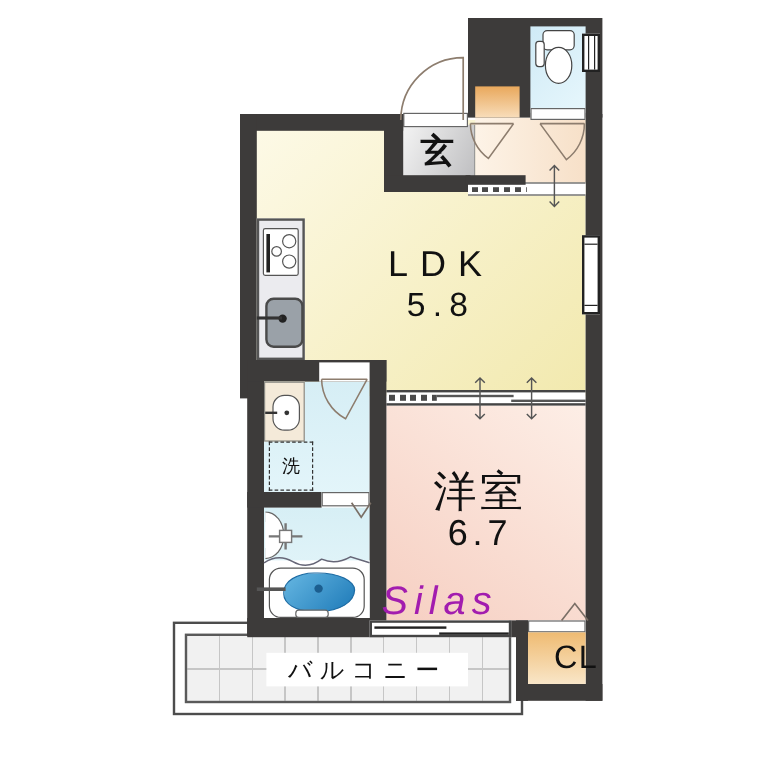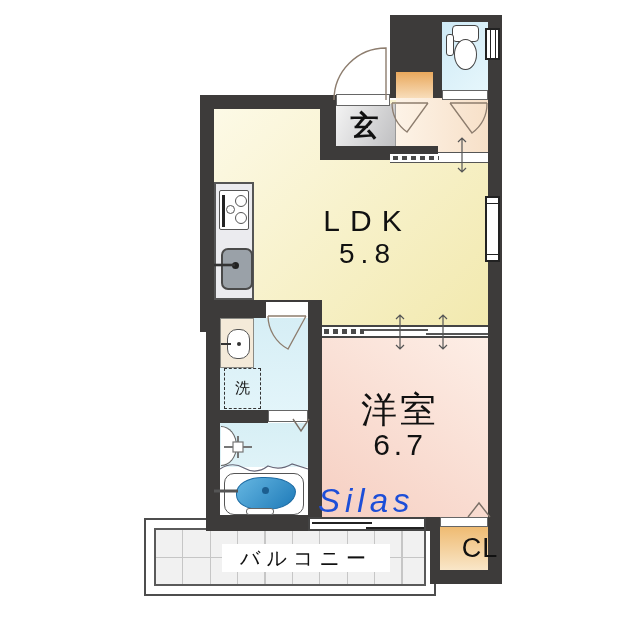--- a/index.html
+++ b/index.html
@@ -125,21 +125,21 @@
   </div>
   <div class="a ctr" style="left:300px;top:238px;width:135px;height:32px;">
     <span style="font-size:28px;letter-spacing:6px;">5.8</span>
   </div>
   <div class="a ctr" style="left:330px;top:390px;width:140px;height:40px;">
     <span style="font-size:36px;letter-spacing:3px;font-weight:500;">洋室</span>
   </div>
   <div class="a ctr" style="left:330px;top:428px;width:140px;height:34px;">
     <span style="font-size:30px;letter-spacing:4px;">6.7</span>
   </div>
-  <div class="a" style="left:318px;top:482px;width:130px;height:38px;font-style:italic;font-size:33px;color:#1d4ed8;letter-spacing:5px;">
+  <div class="a" style="left:318px;top:482px;width:130px;height:38px;font-style:italic;font-size:33px;color:#a21caf;letter-spacing:5px;">
     <span>Silas</span>
   </div>
 
   <svg class="overlay" width="640" height="640" viewBox="0 0 640 640">
 
     <path d="M386,100 L386,48 A52 52 0 0 0 334,100" fill="none" stroke="#8d7d6e" stroke-width="1.4"></path>
 
     <path d="M428,103 L392,103 M428,103 L407,132 A36 36 0 0 1 392,103" fill="none" stroke="#8d7d6e" stroke-width="1.3"></path>
 
     <path d="M450,103 L487,103 M450,103 L472,133 A37 37 0 0 0 487,103" fill="none" stroke="#8d7d6e" stroke-width="1.3"></path>

